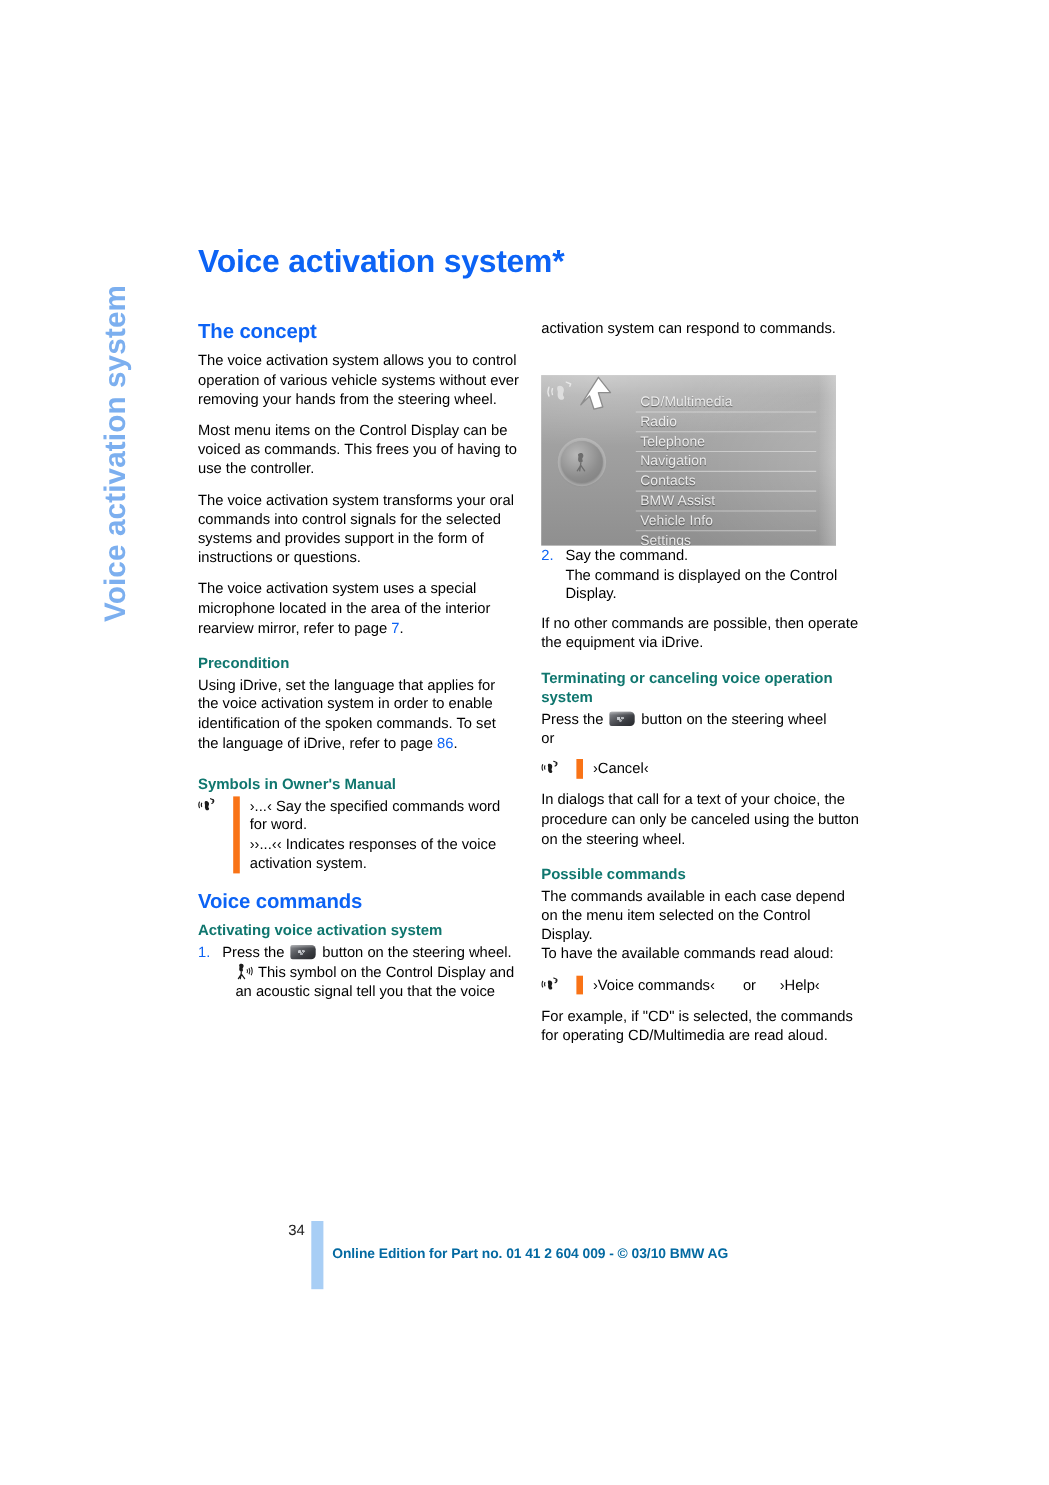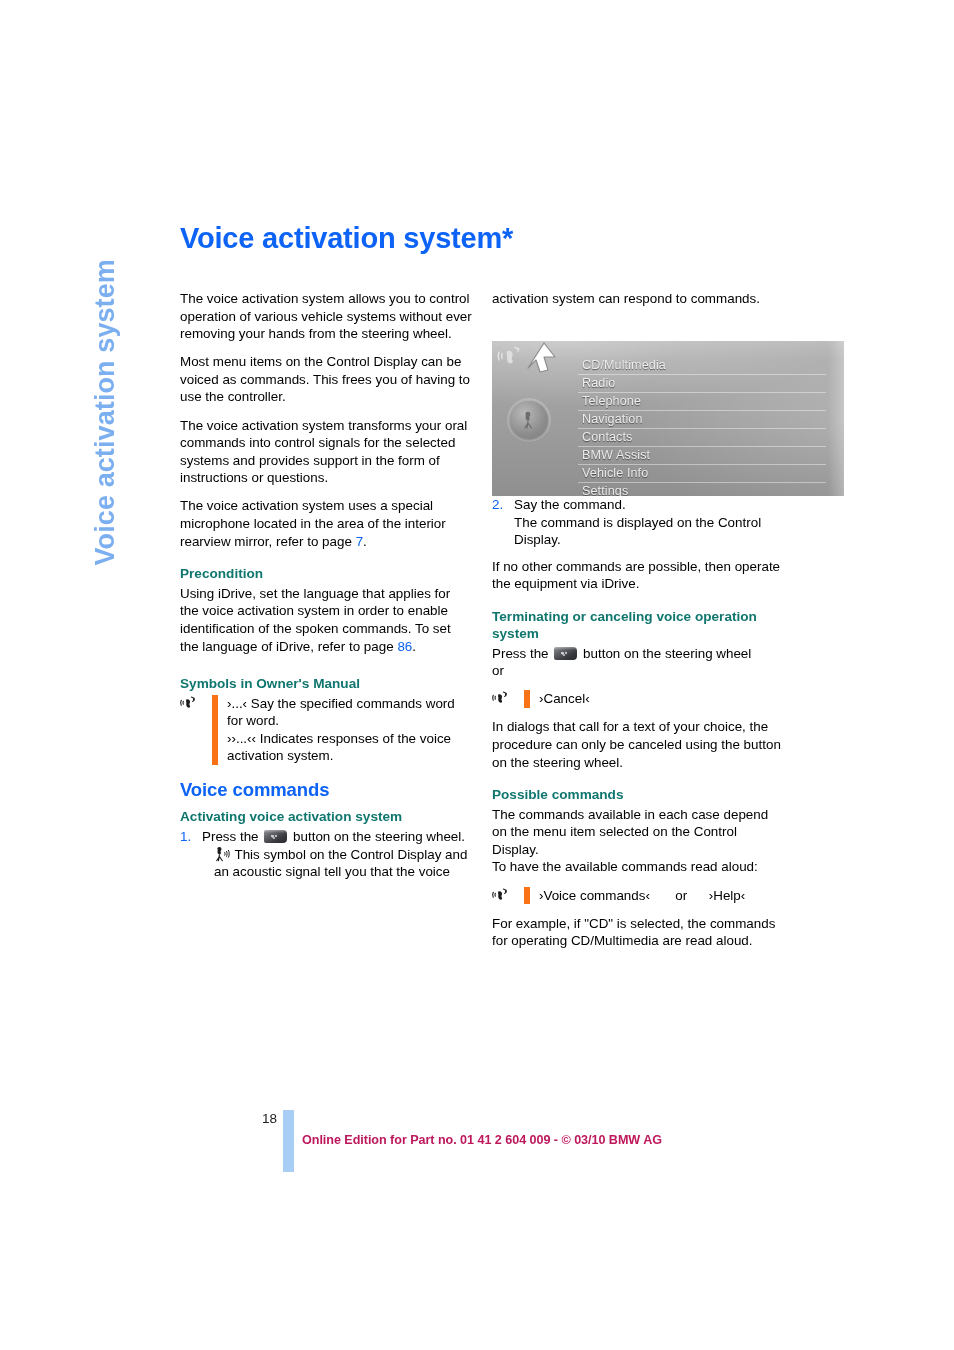--- a/index.html
+++ b/index.html
@@ -154,21 +154,21 @@
     position: absolute;
     left: 0; top: 0; right: 0; height: 3px;
     background: linear-gradient(180deg, rgba(255,255,255,.35), rgba(255,255,255,0));
   }
 
   
   .figure {
     position: absolute;
     left: 492px;
     top: 341px;
-    width: 352px;
+    width: 268px;
     height: 155px;
     overflow: hidden;
     background: linear-gradient(180deg, #b7b7b7 0%, #a9a9a9 12%, #9d9d9d 55%, #8f8f8f 100%);
   }
   .fig-glass {
     position: absolute;
     inset: 0;
     background:
       radial-gradient(ellipse 130% 70% at 20% 0%, rgba(255,255,255,.30), rgba(255,255,255,0) 60%),
       radial-gradient(ellipse 90% 120% at 100% 50%, rgba(255,255,255,.18), rgba(255,255,255,0) 65%);
@@ -236,35 +236,36 @@
     width: 11px;
     height: 62px;
     background: #A8CEF5;
   }
   .foot-text {
     position: absolute;
     left: 302px;
     top: 1133px;
     font-size: 12.6px;
     font-weight: bold;
-    color: #be185d;
+    color: #0369a1;
     letter-spacing: -0.05px;
   }
 </style>
 </head>
 <body>
 
 <div class="side-tab">
   <div class="side-tab-text">Voice activation system</div>
 </div>
 
 <div class="page-title">Voice activation system*</div>
 
 <div class="col col-left">
 
+  <h2 class="sec">The concept</h2>
 
   <p>The voice activation system allows you to control operation of various vehicle systems without ever removing your hands from the steering wheel.</p>
   <p>Most menu items on the Control Display can be voiced as commands. This frees you of having to use the controller.</p>
   <p>The voice activation system transforms your oral commands into control signals for the selected systems and provides support in the form of instructions or questions.</p>
   <p><span>The voice activation system uses a special microphone located in the area of the interior rearview mirror, refer to page </span><span class="pg-ref">7</span><span>.</span></p>
 
   <div class="gap-sm"></div>
   <h3 class="sub">Precondition</h3>
   <p><span>Using iDrive, set the language that applies for the voice activation system in order to enable identification of the spoken commands. To set the language of iDrive, refer to page </span><span class="pg-ref">86</span><span>.</span></p>
 
@@ -424,15 +425,15 @@
     <div class="fig-item">Navigation</div>
     <div class="fig-item">Contacts</div>
     <div class="fig-item">BMW Assist</div>
     <div class="fig-item">Vehicle Info</div>
     <div class="fig-item">Settings</div>
   </div>
 
   <div class="fig-rightedge"></div>
 </div>
 
-<div class="pagenum">18</div>
+<div class="pagenum">34</div>
 <div class="foot-bar"></div>
 <div class="foot-text">Online Edition for Part no. 01 41 2 604 009 - © 03/10 BMW AG</div>
 
 </body></html>

